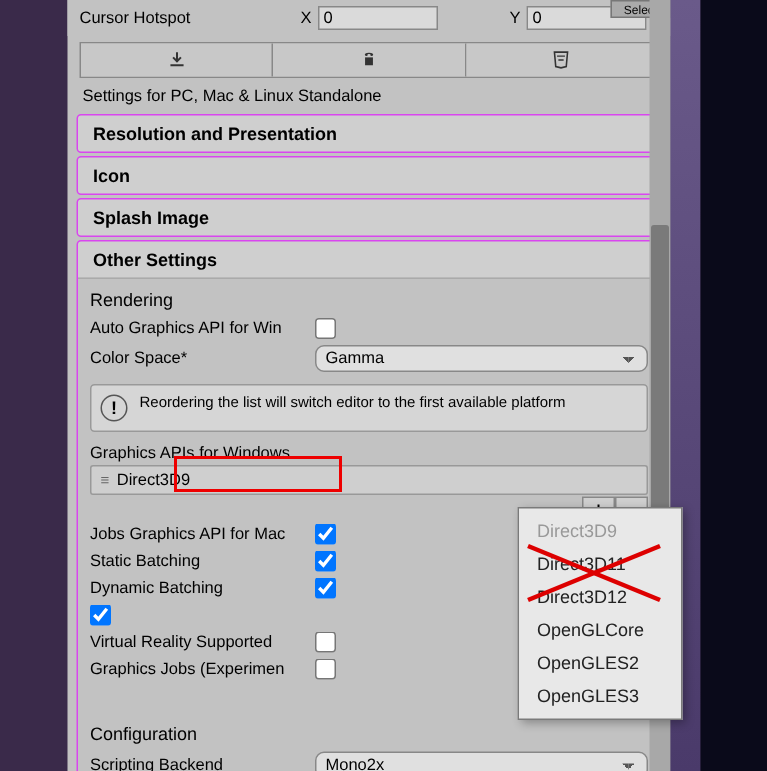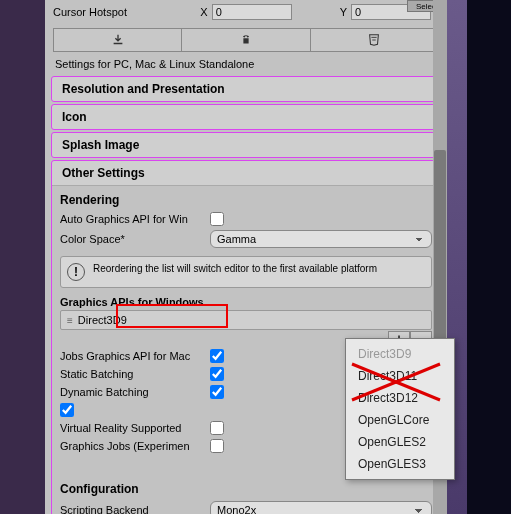--- a/index.html
+++ b/index.html
@@ -13,28 +13,28 @@
 .topright { position: absolute; right: 0; top: 0; width: 40px; height: 12px; background: #aaa; border: 1px solid #777; font-size: 8px; display: flex; align-items: center; justify-content: center; }
 .tabs { display: flex; border: 1px solid #888; margin: 4px 8px 0 8px; background: #c8c8c8; }
 .tab { flex: 1; height: 22px; display: flex; align-items: center; justify-content: center; border-right: 1px solid #888; background: #c8c8c8; }
 .tab:last-child { border-right: none; }
 .tab svg { width: 14px; height: 14px; }
 .sectionLabel { font-size: 11px; padding: 6px 10px; }
 .accordion { margin: 0 6px; }
 .acc-item { border: 1px solid #d946ef; border-radius: 3px; background: #cfcfcf; margin-bottom: 2px; }
 .acc-head { padding: 5px 10px; font-size: 12px; font-weight: bold; }
 .acc-body { padding: 4px 8px 8px 8px; background: #c2c2c2; border-top: 1px solid #aaa; }
-.subhead { font-size: 12px; font-weight: bold; padding: 3px 0; }
+.subhead { font-size: 12px; font-weight: normal; padding: 3px 0; }
 .row { display: flex; align-items: center; font-size: 11px; padding: 2px 0; }
 .row .lbl { width: 150px; }
 .row select { flex: 1; height: 18px; background: #e0e0e0; border: 1px solid #888; border-radius: 6px; font-size: 11px; padding: 0 16px 0 6px; appearance: none; background-image: linear-gradient(45deg, transparent 50%, #555 50%), linear-gradient(135deg, #555 50%, transparent 50%); background-position: calc(100% - 12px) 7px, calc(100% - 8px) 7px; background-size: 4px 4px, 4px 4px; background-repeat: no-repeat; }
 .row input[type=checkbox] { width: 14px; height: 14px; }
 .infobox { display: flex; align-items: flex-start; background: #d6d6d6; border: 1px solid #999; border-radius: 3px; padding: 6px; margin: 6px 0; font-size: 10px; }
 .infobox .icon { width: 18px; height: 18px; border: 1px solid #555; border-radius: 50%; display: flex; align-items: center; justify-content: center; margin-right: 8px; flex-shrink: 0; font-weight: bold; font-size: 12px; }
-.listlabel { font-size: 11px; padding: 2px 0; font-weight: bold; }
+.listlabel { font-size: 11px; padding: 2px 0; }
 .apilist { background: #cfcfcf; border: 1px solid #999; border-radius: 2px; }
 .apirow { display: flex; align-items: center; padding: 3px 6px; font-size: 11px; }
 .apirow .handle { color: #666; margin-right: 6px; font-size: 10px; letter-spacing: -1px; }
 .redbox { position: absolute; border: 2px solid #e00; pointer-events: none; }
 .redbox.a { left: 116px; top: 304px; width: 112px; height: 24px; }
 .listbtns { display: flex; justify-content: flex-end; gap: 0; margin-top: 1px; }
 .listbtns .btn { width: 22px; height: 16px; background: #cfcfcf; border: 1px solid #888; display: flex; align-items: center; justify-content: center; font-size: 12px; font-weight: bold; }
 .popup { position: absolute; left: 345px; top: 338px; width: 110px; background: #e8e8e8; border: 1px solid #7a7a7a; box-shadow: 2px 2px 6px rgba(0,0,0,0.3); padding: 4px 0; z-index: 10; }
 .popup .item { font-size: 12px; padding: 4px 12px; color: #222; position: relative; }
 .popup .item.disabled { color: #999; }

